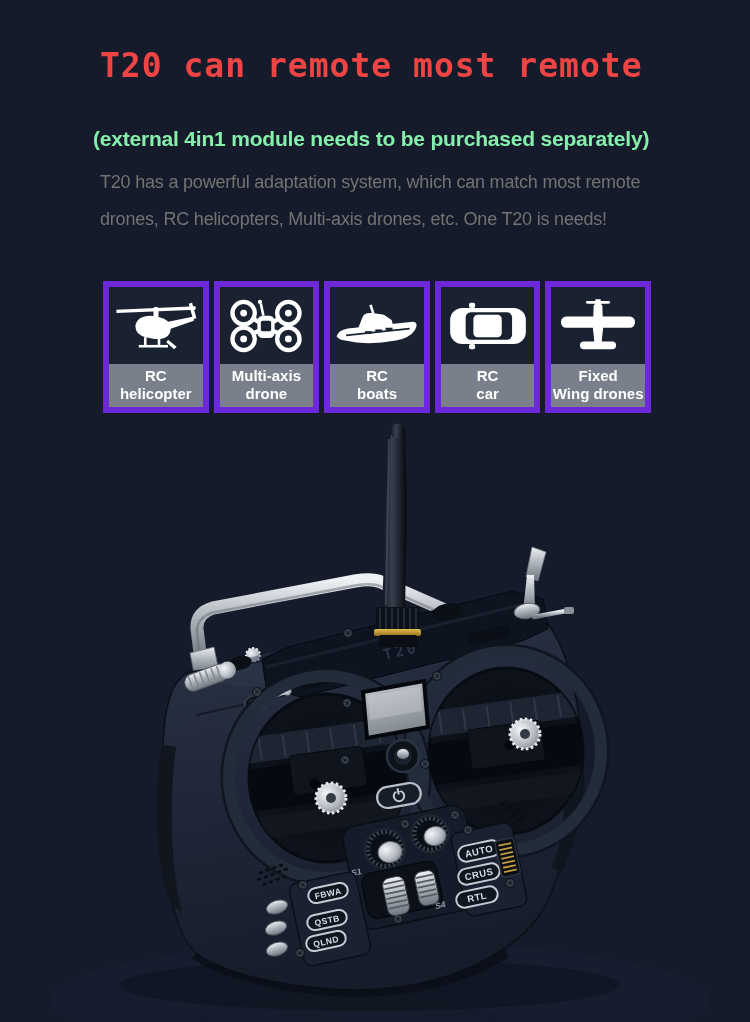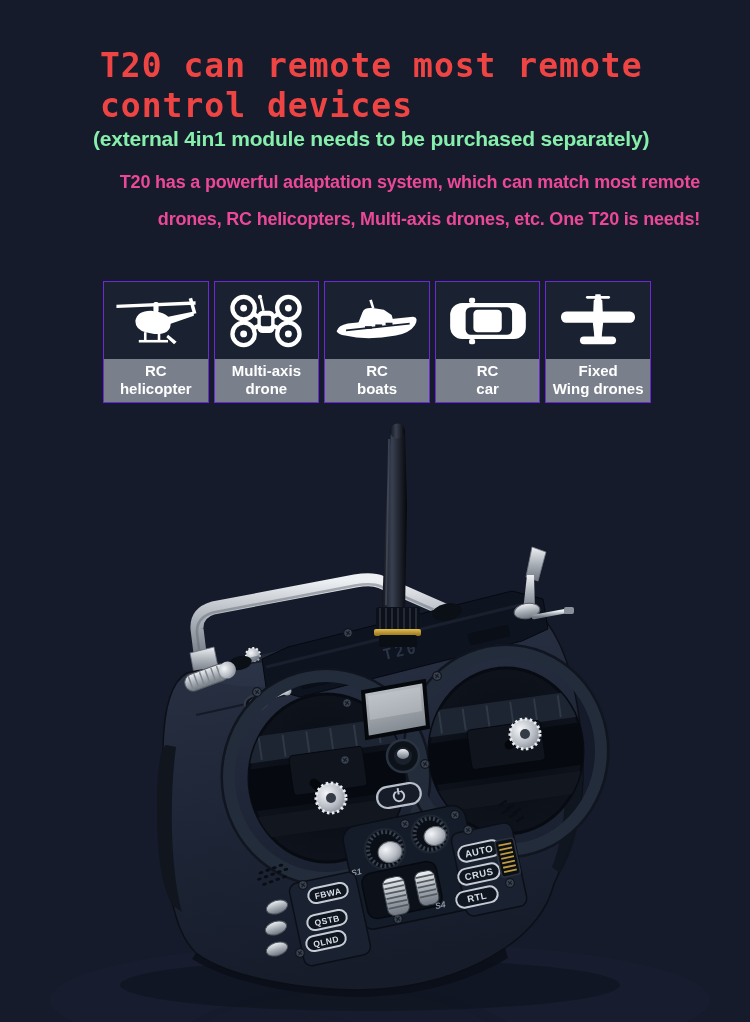--- a/index.html
+++ b/index.html
@@ -12,47 +12,46 @@
     position:absolute;left:100px;top:46px;width:600px;
     font-family:"DejaVu Sans Mono", monospace;font-weight:bold;
     font-size:33px;line-height:40px;letter-spacing:1px;color:#ef4444;
   }
   .subtitle{
     position:absolute;left:93px;top:127px;width:620px;
     font-weight:bold;font-size:21px;letter-spacing:-0.2px;color:#86efac;
   }
   .desc{
     position:absolute;left:100px;top:164px;width:600px;
-    font-weight:bold;font-size:18px;line-height:37px;letter-spacing:-0.2px;color:#ec4899;text-align:right;
+    font-weight:normal;font-size:18px;line-height:37px;letter-spacing:-0.2px;color:#737373;
   }
   .cards{
     position:absolute;left:103px;top:281px;width:548px;display:flex;gap:5px;
   }
   .card{
-    flex:1;border:1px solid #6d28d9;background:#1a2231;box-sizing:border-box;
+    flex:1;border:6px solid #6d28d9;background:#1a2231;box-sizing:border-box;
     display:flex;flex-direction:column;
   }
   .card-icon{height:77px;display:flex;align-items:center;justify-content:center;}
   .card-icon svg{width:86px;height:60px;}
   .card-icon svg .wh{fill:#ffffff;}
   .card-icon svg .bg{fill:#1a2231;}
   .card-label{
     background:#79808c;color:#ffffff;text-align:center;
     font-weight:bold;font-size:15px;line-height:18px;padding:3px 1px 4px;
   }
   .controller{position:absolute;left:0;top:415px;width:750px;height:607px;}
   .svgtext{font-family:"Liberation Sans", sans-serif;}
   .modeltext{font-family:"DejaVu Sans Mono", monospace;}
 </style>
 </head>
 <body>
 
 <div class="title">
   <div>T20 can remote most remote</div>
-  <div>control devices</div>
 </div>
 <div class="subtitle">(external 4in1 module needs to be purchased separately)</div>
 <div class="desc">
   <div>T20 has a powerful adaptation system, which can match most remote</div>
   <div>drones, RC helicopters, Multi-axis drones, etc. One T20 is needs!</div>
 </div>
 
 <div class="cards">
 
   <div class="card">

